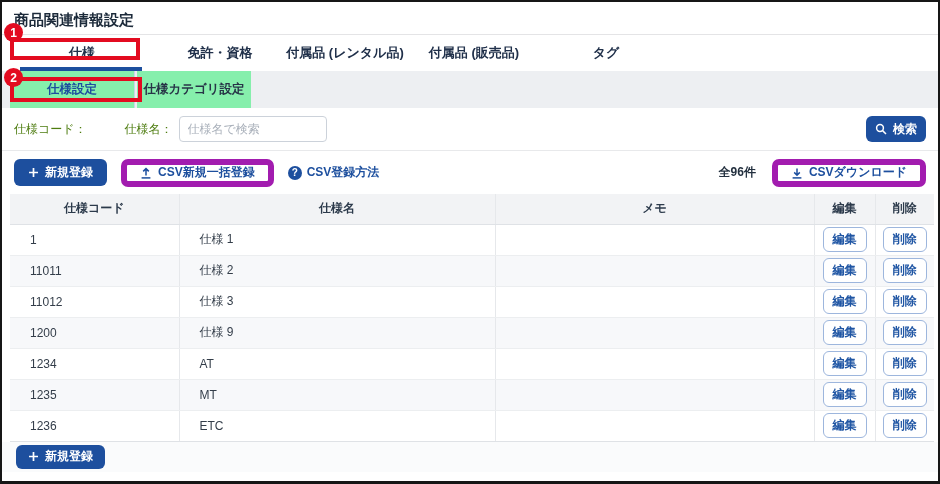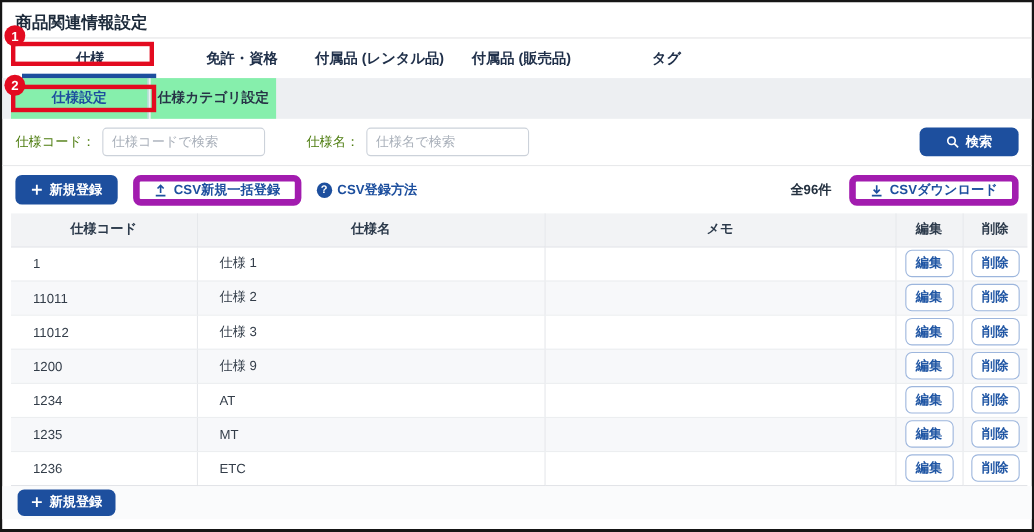--- a/index.html
+++ b/index.html
@@ -92,25 +92,24 @@
     <div class="tab-indicator"></div>
   </nav>
 
   <div class="subtabs">
     <div class="subtab active">仕様設定</div>
     <div class="subtab">仕様カテゴリ設定</div>
   </div>
 
   <div class="search-row">
     <span class="field-label">仕様コード：</span>
-    <input type="text" placeholder="仕様コードで検索" style="">
     <span class="field-label second">仕様名：</span>
     <input type="text" placeholder="仕様名で検索" style="">
     <div class="spacer"></div>
-    <button class="btn-primary" style="height:26px;padding:0 24px;">
+    <button class="btn-primary" style="height:26px;padding:0 9px;">
       <svg class="icon-svg" width="12" height="12" viewBox="0 0 12 12">
           <circle cx="5" cy="5" r="3.4" fill="none" stroke="#fff" stroke-width="1.5"></circle>
           <path d="M7.6 7.6L11 11" stroke="#fff" stroke-width="1.5"></path>
         </svg>
       <span>検索</span>
     </button>
   </div>
 
   <div class="toolbar">
     <button class="btn-primary">

